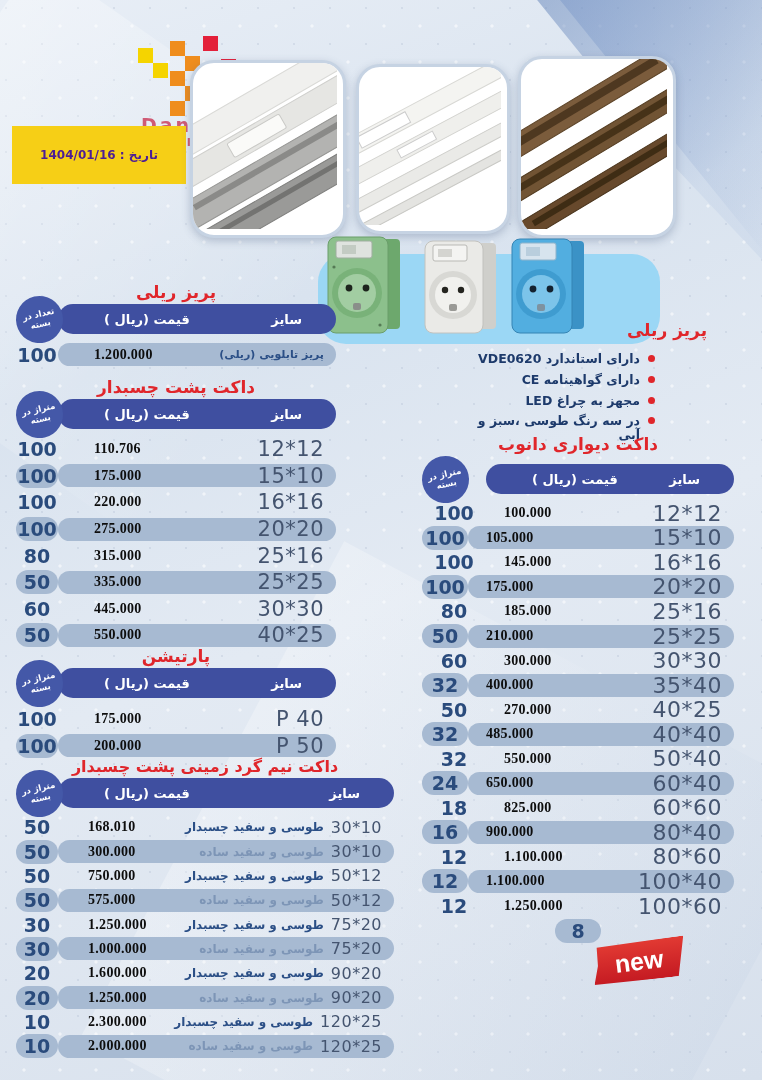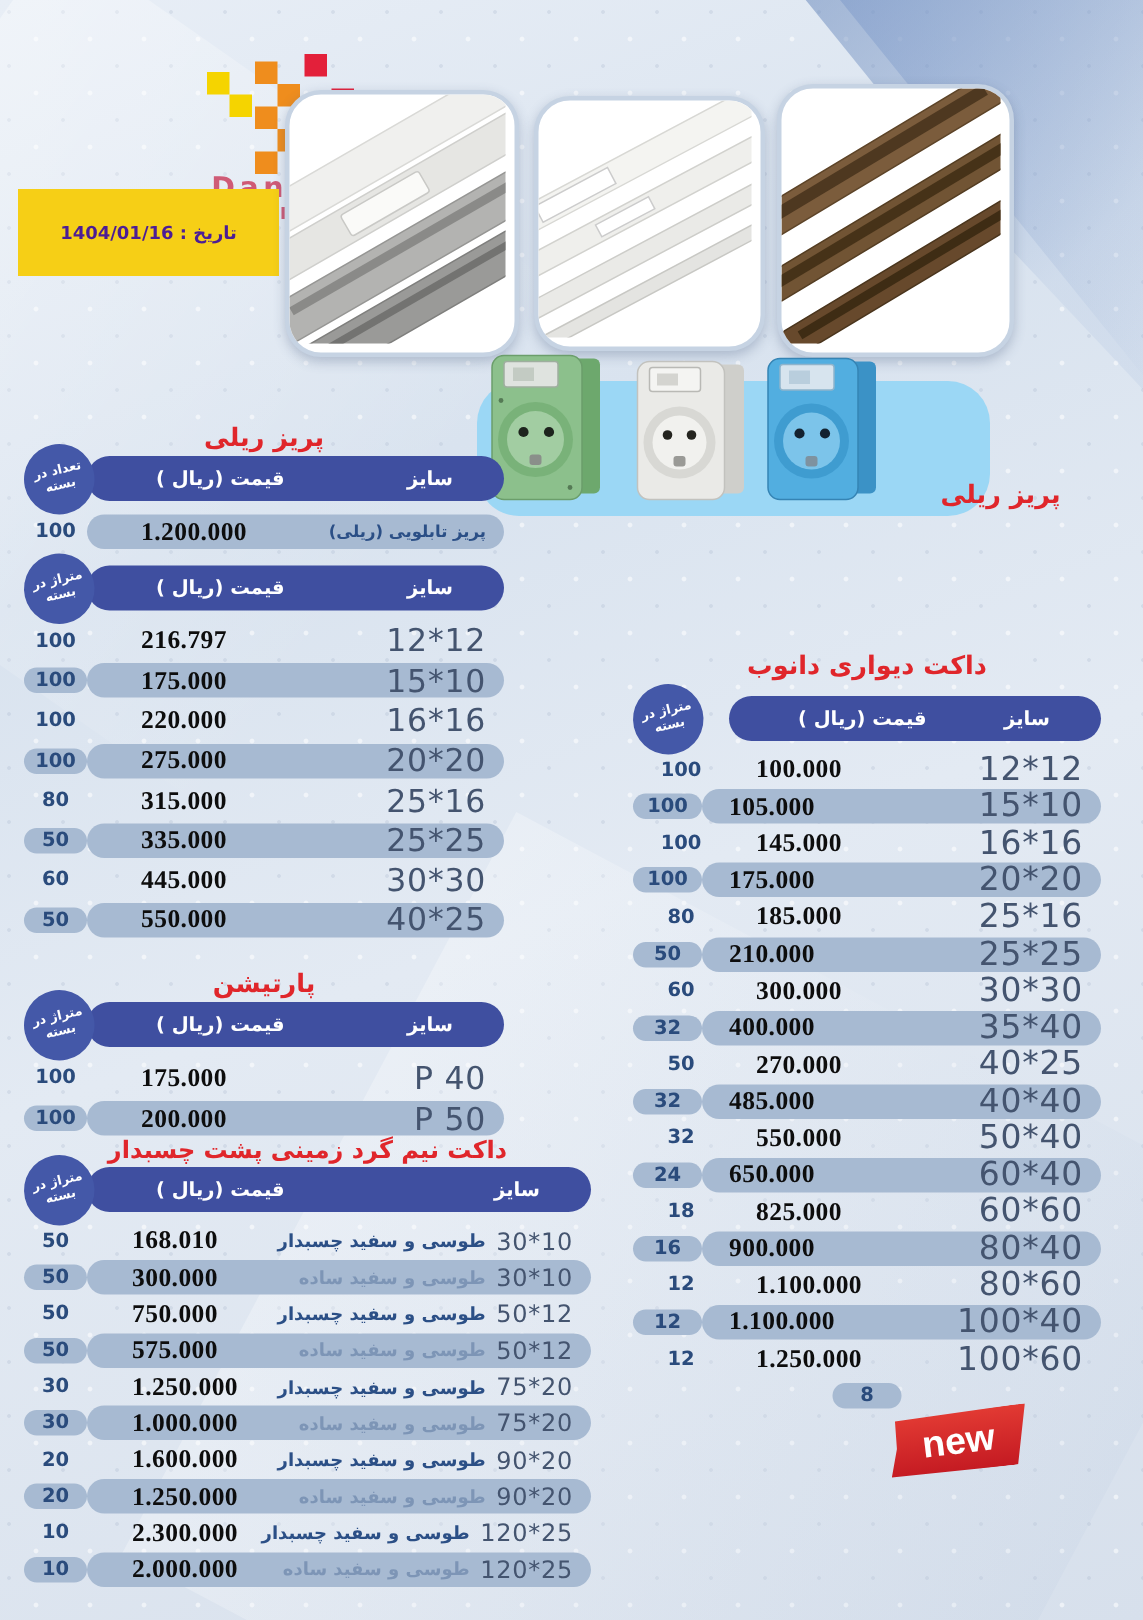--- a/index.html
+++ b/index.html
@@ -54,26 +54,26 @@
   .tbl-title{margin:0 0 2px 0;text-align:center;font-size:17px;font-weight:bold;color:#e0262b;direction:rtl;}
   .thead{position:relative;padding-left:var(--cw);height:32px;}
   .head-pill{height:30px;background:#3f4fa0;border-radius:15px;display:flex;align-items:center;
     justify-content:space-between;padding:0 34px 0 46px;direction:ltr;}
   .head-pill span{color:#fff;font-weight:bold;font-size:13px;direction:rtl;}
   .count-badge{position:absolute;left:0;top:-8px;width:47px;height:47px;border-radius:50%;background:#4458a8;
     color:#fff;font-size:8.5px;font-weight:bold;display:flex;align-items:center;justify-content:center;
     text-align:center;line-height:1.15;transform:rotate(-13deg);direction:rtl;padding:2px;box-sizing:border-box;}
   .rows{margin-top:5px;}
   .prow{display:flex;align-items:center;height:var(--rh);}
-  .count{width:var(--cw);text-align:center;font-size:13px;font-weight:bold;color:#2a4b7c;}
+  .count{width:var(--cw);text-align:center;font-size:19px;font-weight:bold;color:#2a4b7c;}
   .pill{flex:1;height:23px;display:flex;align-items:center;justify-content:space-between;
     padding:0 12px 0 var(--pl);border-radius:13px;direction:ltr;}
   .prow.shaded .pill{background:#a7bad2;}
   .prow.shaded .count{background:#a7bad2;border-radius:13px;max-width:46px;margin:0 auto;padding:1px 0;}
-  .price{font-family:"Liberation Serif","DejaVu Serif",serif;font-weight:bold;font-size:17px;color:#0d0d0d;letter-spacing:.3px;}
+  .price{font-family:"Liberation Serif","DejaVu Serif",serif;font-weight:bold;font-size:14px;color:#0d0d0d;letter-spacing:.3px;}
   .sizecell{display:flex;align-items:center;gap:7px;}
   .size{font-size:21px;color:#44546f;letter-spacing:.5px;}
   .desc{font-size:12px;font-weight:bold;color:#2b4f86;direction:rtl;}
   .desc.muted{color:#7d95b6;}
   #t-rail{left:16px;top:282px;width:320px;}
   #t-rail .size{font-size:11px;font-weight:bold;color:#2b4f86;direction:rtl;}
   #t-rail .count{background:none!important;}
   #t-adh{left:16px;top:377px;width:320px;--rh:26.6px;}
   #t-part{left:16px;top:646px;width:320px;}
   #t-half{left:16px;top:757px;width:378px;--rh:24.35px;--pl:30px;}
@@ -192,20 +192,26 @@
       <rect x="20" y="18" width="14" height="9" fill="#b9cedd"></rect>
       <circle cx="35" cy="65" r="25" fill="#3f9cd0"></circle>
       <circle cx="35" cy="65" r="19" fill="#7cc4ea"></circle>
       <circle cx="27" cy="60" r="3.4" fill="#142230"></circle>
       <circle cx="44" cy="60" r="3.4" fill="#142230"></circle>
       <rect x="31" y="75" width="8" height="7" rx="2" fill="#7e92a0"></rect>
     </svg>
   </div>
 
   <div class="info-title">پریز ریلی</div>
+  <ul class="bullets" id="bullet-list">
+      <li>دارای استاندارد VDE0620</li>
+      <li>دارای گواهینامه CE</li>
+      <li>مجهز به چراغ LED</li>
+      <li>در سه رنگ طوسی ،سبز و آبی</li>
+    </ul>
 
   <section class="ptable" id="t-rail">
     <h2 class="tbl-title">پریز ریلی</h2>
     <div class="thead">
       <div class="count-badge">تعداد در بسته</div>
       <div class="head-pill">
         <span>قیمت (ریال )</span>
         <span>سایز</span>
       </div>
     </div>
@@ -216,32 +222,33 @@
             <span class="price">1.200.000</span>
             <span class="sizecell">
               <span class="size">پریز تابلویی (ریلی)</span>
             </span>
           </div>
         </div>
       </div>
   </section>
 
   <section class="ptable" id="t-adh">
+    <h2 class="tbl-title">داکت پشت چسبدار</h2>
     <div class="thead">
       <div class="count-badge">متراژ در بسته</div>
       <div class="head-pill">
         <span>قیمت (ریال )</span>
         <span>سایز</span>
       </div>
     </div>
     <div class="rows">
         <div class="prow">
           <div class="count">100</div>
           <div class="pill">
-            <span class="price">216.797</span>
+            <span class="price">110.706</span>
             <span class="sizecell">
               <span class="size">12*12</span>
             </span>
           </div>
         </div>
         <div class="prow shaded">
           <div class="count">100</div>
           <div class="pill">
             <span class="price">175.000</span>
             <span class="sizecell">

